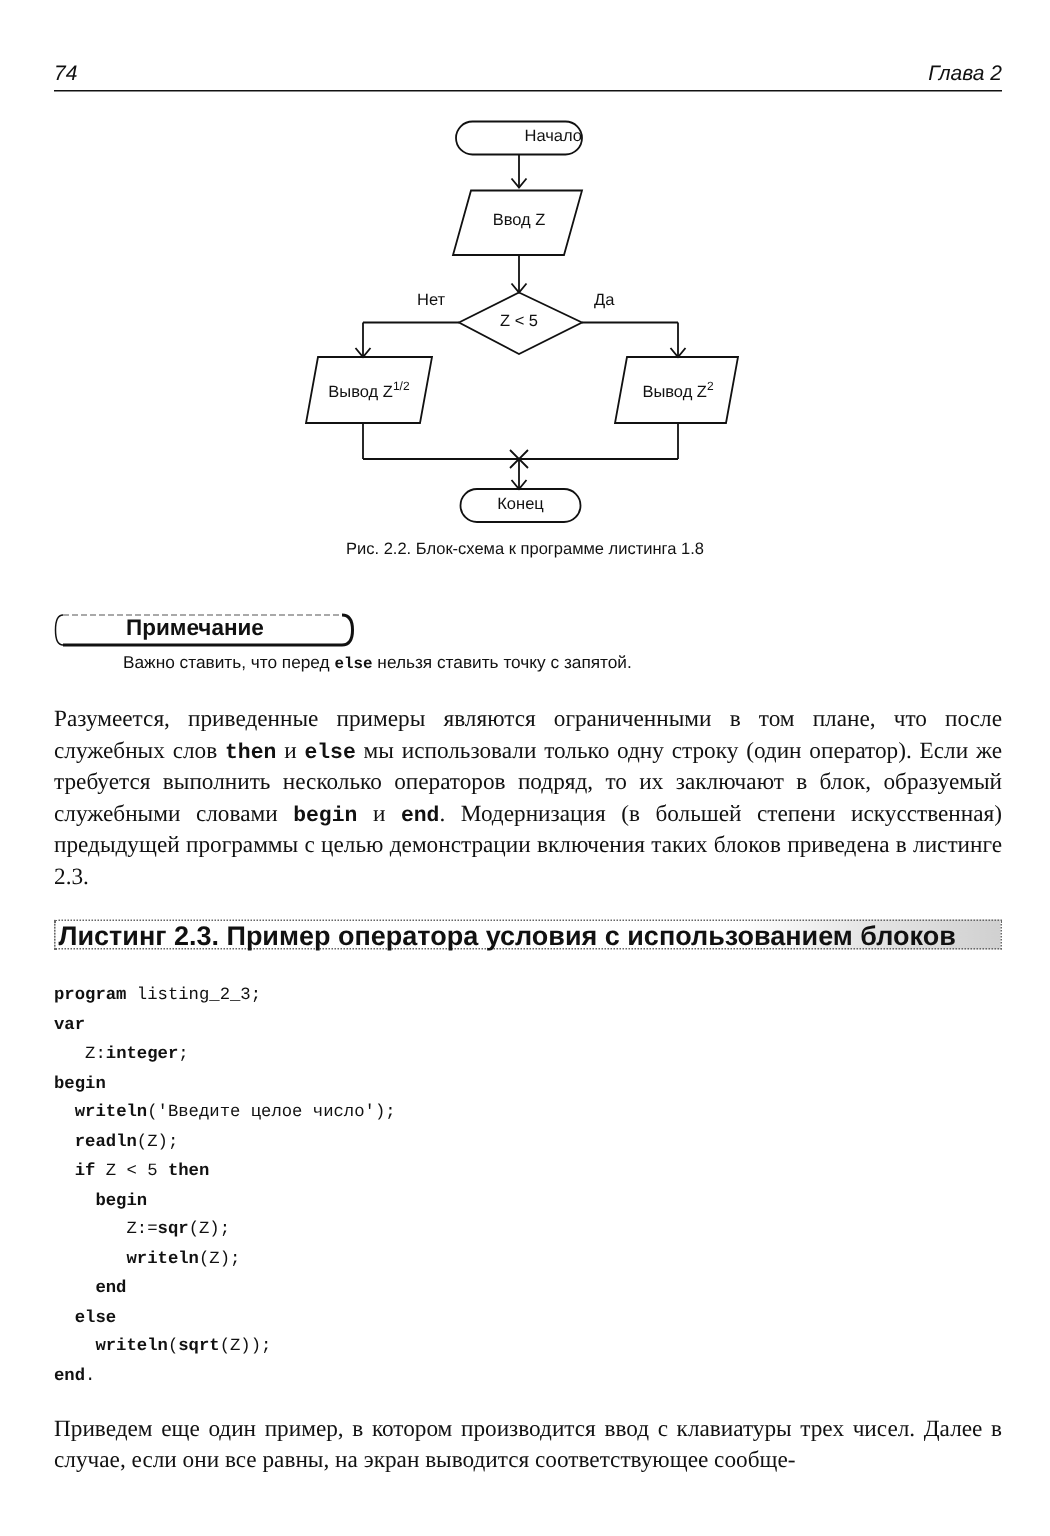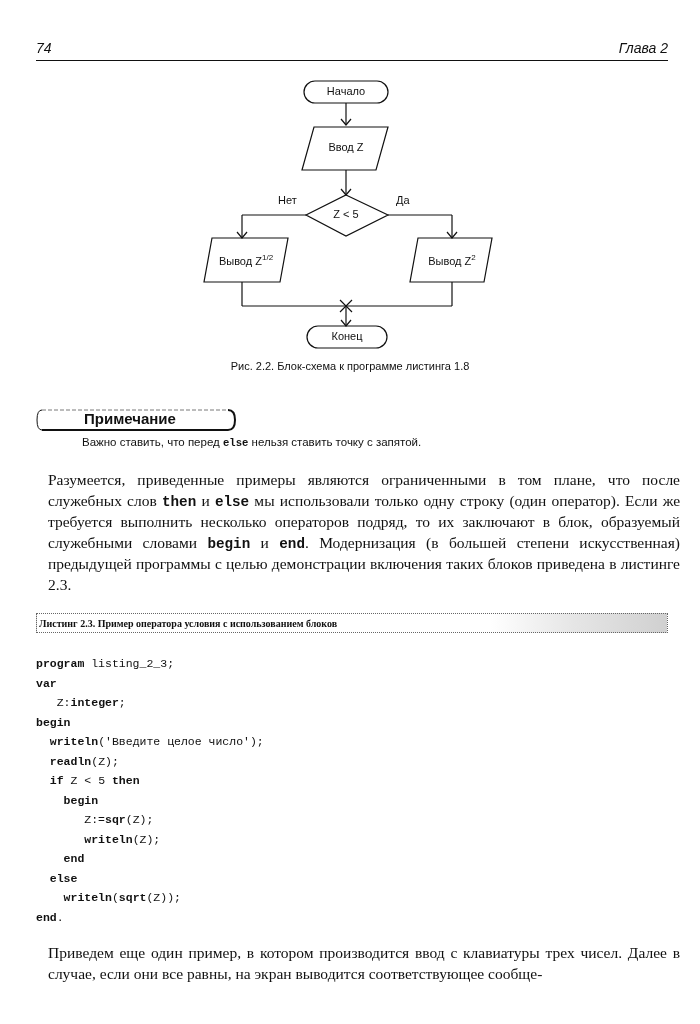--- a/index.html
+++ b/index.html
@@ -83,36 +83,35 @@
       font-size: 0.92em;
     }
 
     .body-para {
       position: absolute;
       left: 36px;
       width: 632px;
       font-size: 15.5px;
       line-height: 20.5px;
       text-align: justify;
-      margin-left: 12px;
     }
     .para-1 { top: 470px; }
     .para-2 { top: 943px; }
 
     .listing-header {
       position: absolute;
       left: 36px;
       top: 613px;
       width: 632px;
       height: 20px;
       border: 1px dotted #666;
       background: linear-gradient(90deg, #ffffff 0%, #ffffff 72%, #e6e6e6 85%, #d0d0d0 100%);
-      font-family: Liberation Serif, serif;
+      font-family: Liberation Sans, sans-serif;
       font-weight: bold;
-      font-size: 10px;
+      font-size: 18px;
       line-height: 20px;
       padding-left: 2px;
       box-sizing: border-box;
     }
 
     .code {
       position: absolute;
       left: 36px;
       top: 654px;
       font-family: "Liberation Mono", monospace;
@@ -164,21 +163,21 @@
 
       <polyline points="150,230 156,236 150,242"></polyline>
       <polyline points="162,230 156,236 162,242"></polyline>
 
       <line x1="156" y1="236" x2="156" y2="256"></line>
       <polyline points="151,250 156,256 161,250"></polyline>
 
       <rect x="117" y="256" width="80" height="22" rx="11" ry="11"></rect>
     </g>
   </svg>
-  <div class="fig-label" style="left:114px; top:15px; width:84px;">Начало</div>
+  <div class="fig-label" style="left:114px; top:15px; width:84px;text-align:right;">Начало</div>
   <div class="fig-label" style="left:114px; top:71px; width:84px;">Ввод Z</div>
   <div class="fig-label" style="left:120px; top:138px; width:72px;">Z &lt; 5</div>
   <div class="fig-label" style="left:88px; top:124px;">Нет</div>
   <div class="fig-label" style="left:206px; top:124px;">Да</div>
   <div class="fig-label" style="left:14px; top:183px; width:84px;">
     <span>Вывод Z</span><sup style="font-size:8px;margin-top:44px;">1/2</sup>
   </div>
   <div class="fig-label" style="left:220px; top:183px; width:84px;">
     <span>Вывод Z</span><sup style="font-size:8px;">2</sup>
   </div>

